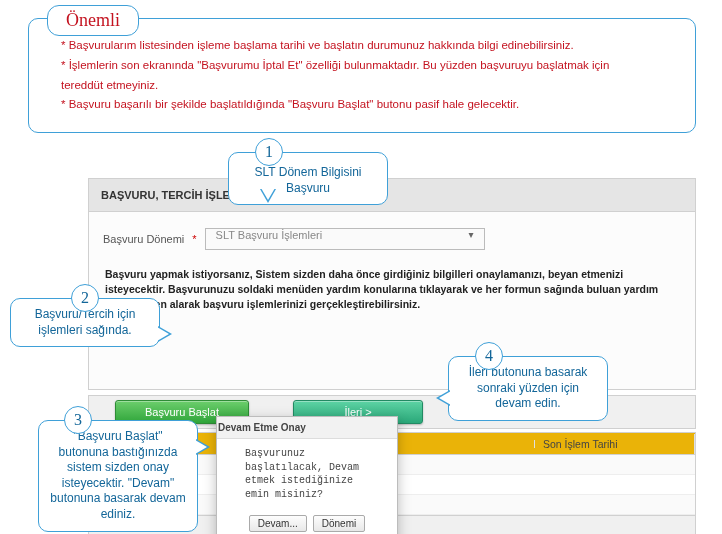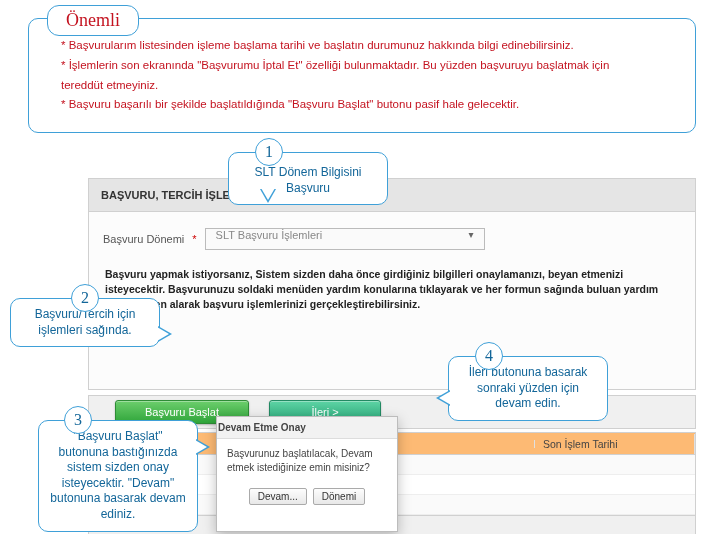--- a/index.html
+++ b/index.html
@@ -106,35 +106,36 @@
     color: #fff;
     cursor: pointer;
     box-shadow: 0 1px 2px rgba(0,0,0,.25), inset 0 1px 0 rgba(255,255,255,.35);
   }
   .btn-green {
     width: 134px;
     background: linear-gradient(#6cce6c, #2fa53a);
     border: 1px solid #2e8c36;
   }
   .btn-teal {
-    width: 112px;
+    width: 130px;
     background: linear-gradient(#5dd3a4, #2aa879);
     border: 1px solid #228a63;
+    margin-left: 24px;
   }
   .grid {
     position: absolute;
     top: 432px;
     left: 88px;
     width: 608px;
     border: 1px solid #d0d0d0;
     background: #fff;
   }
   .grid-header {
     display: flex;
-    background: #fdba74;
+    background: #eab308;
     border-bottom: 1px solid #d0d0d0;
     font-size: 10.5px;
     color: #444;
     height: 22px;
     align-items: center;
   }
   .grid-header div { padding: 4px 8px; border-right: 1px solid #e0e0e0; }
   .gh-a { width: 130px; }
   .gh-b { flex: 1; }
   .gh-c { width: 160px; border-right:none;}
@@ -243,21 +244,21 @@
     font-size: 10px;
     color: #444;
   }
   .dialog-header {
     background: #f2f2f2;
     border-bottom: 1px solid #ddd;
     padding: 5px 1px;
     font-weight: bold;
     font-size: 10px;
   }
-  .dialog-body { padding: 8px 10px; line-height: 1.35; }
+  .dialog-body { padding: 8px 28px; line-height: 1.35; font-family: Liberation Mono, monospace; }
   .dialog-actions {
     display: flex;
     justify-content: center;
     gap: 6px;
     padding: 6px 8px 26px 8px;
   }
   .dlg-btn {
     border: 1px solid #aaa;
     background: linear-gradient(#fdfdfd,#e8e8e8);
     padding: 2px 8px;

